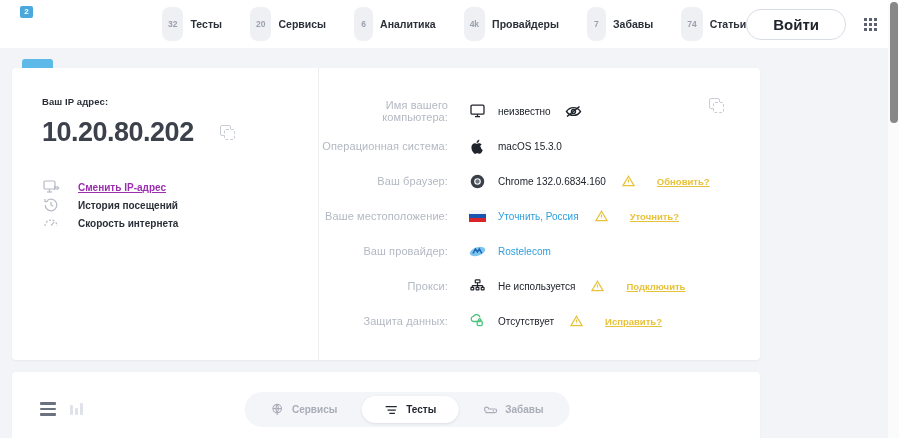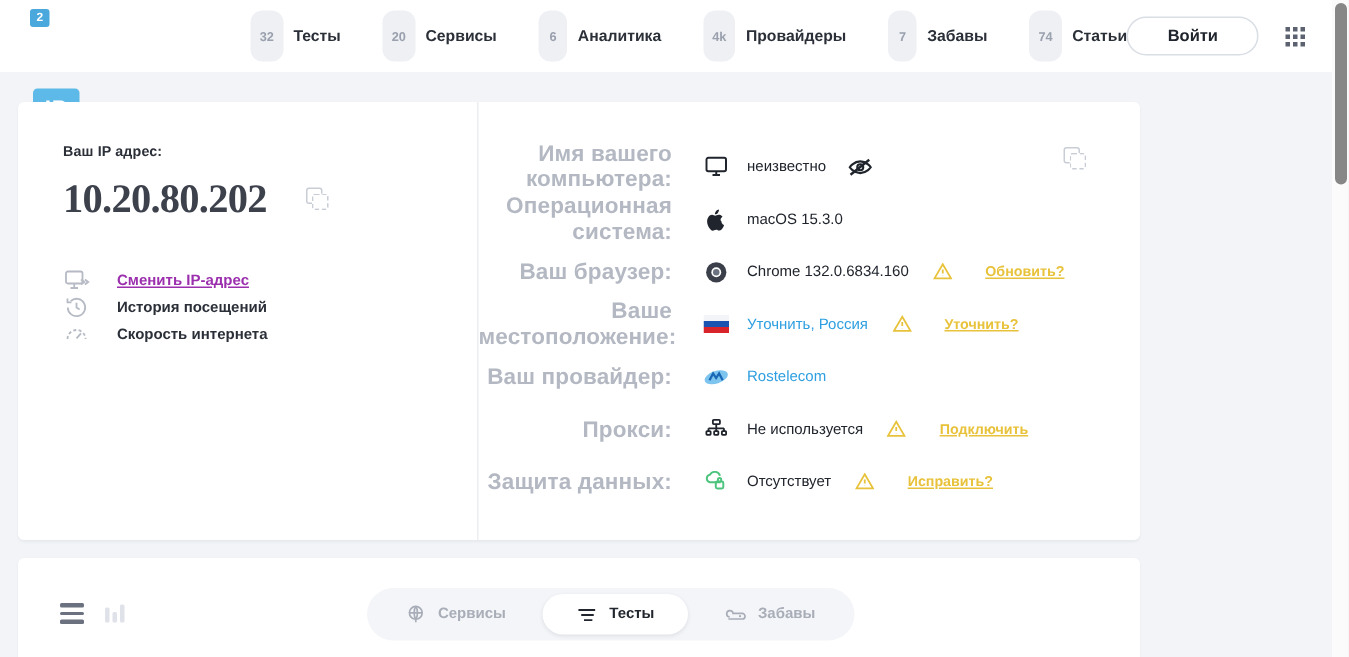--- a/index.html
+++ b/index.html
@@ -31,55 +31,55 @@
   .nav { display: flex; align-items: center; margin-left: 140px; gap: 28px; }
   .nav-item { display: flex; align-items: center; gap: 7px; cursor: pointer; }
   .nav-count {
     background: #eef0f4; color: #9aa0ad; font-size: 8.5px; font-weight: bold;
     border-radius: 8px; padding: 12px 6px; min-width: 19px; text-align: center;
   }
   .nav-label { font-size: 10.5px; font-weight: bold; color: #2b2f38; white-space: nowrap; }
   .header-right { margin-left: auto; display: flex; align-items: center; gap: 18px; margin-right: 10px; }
   .login-btn {
     border: 1px solid #d9dde4; border-radius: 15px; background: #fff;
-    padding: 6px 26px; font-size: 11px; font-weight: bold; color: #20242c; cursor: pointer;
+    padding: 6px 26px; font-size: 15px; font-weight: bold; color: #20242c; cursor: pointer;
   }
   .apps-icon { display: grid; grid-template-columns: repeat(3, 3px); gap: 2px; cursor: pointer; margin-right: 8px; }
   .apps-icon i { width: 3px; height: 3px; background: #5d6270; display: block; }
 
   
   .card {
     position: absolute; background: #fff; border-radius: 4px;
     box-shadow: 0 1px 2px rgba(20,30,60,.05);
   }
   .card-main { left: 12px; top: 68px; width: 748px; height: 292px; display: flex; }
   .card-bottom { left: 12px; top: 372px; width: 748px; height: 74px; }
 
   
   .left-panel { width: 307px; padding: 28px 0 0 30px; position: relative; }
   .left-panel:after {
     content: ""; position: absolute; right: 0; top: 0; width: 1px; height: 292px; background: #eceef2;
   }
   .ip-label { font-size: 9.5px; font-weight: bold; color: #2b2f38; letter-spacing: .1px; }
-  .ip-row { display: flex; align-items: center; gap: 26px; margin-top: 10px; font-family: Liberation Serif, serif; }
+  .ip-row { display: flex; align-items: center; gap: 26px; margin-top: 10px; }
   .ip-value { font-size: 27px; font-weight: bold; color: #3c414c; letter-spacing: -.5px; }
   .copy-icon { position: relative; width: 15px; height: 15px; cursor: pointer; }
   .copy-icon .s1 { position: absolute; left: 0; top: 0; width: 11px; height: 11px; border: 1.4px solid #c9cdd6; border-radius: 2px; }
   .copy-icon .s2 { position: absolute; left: 4px; top: 4px; width: 11px; height: 11px; border: 1.4px dashed #c9cdd6; border-radius: 2px; background: #fff; }
   .links { margin-top: 30px; display: flex; flex-direction: column; }
   .link-row { display: flex; align-items: center; gap: 18px; cursor: pointer; }
   .link-ico { width: 18px; height: 18px; color: #b6bac4; flex: none; display: flex; align-items: center; justify-content: center; }
   .link-text { font-size: 10px; font-weight: bold; color: #2b2f38; }
   .link-text.purple { color: #9b2fae; text-decoration: underline; }
 
   
   .right-panel { flex: 1; padding: 26px 0 0 0; position: relative; }
   .info-row { display: flex; align-items: center; height: 34px; margin-bottom: 1px; }
   .info-label {
-    width: 145px; text-align: right; font-size: 15px; font-weight: bold;
+    width: 145px; text-align: right; font-size: 11px; font-weight: normal;
     color: #b3b8c2; padding-right: 16px; letter-spacing: .1px;
   }
   .info-ico { width: 26px; display: flex; align-items: center; justify-content: center; flex: none; }
   .info-val { font-size: 10px; font-weight: normal; color: #20242c; margin-left: 8px; white-space: nowrap; }
   .info-val.blue { color: #2e9fe0; }
   .warn { display: inline-flex; align-items: center; gap: 22px; margin-left: 16px; cursor: pointer; }
   .warn-text { font-size: 9.5px; font-weight: bold; color: #e8c23a; text-decoration: underline; }
   .eye-off { margin-left: 14px; display: inline-flex; cursor: pointer; }
   .row-copy { position: absolute; right: 36px; top: 30px; }
 

